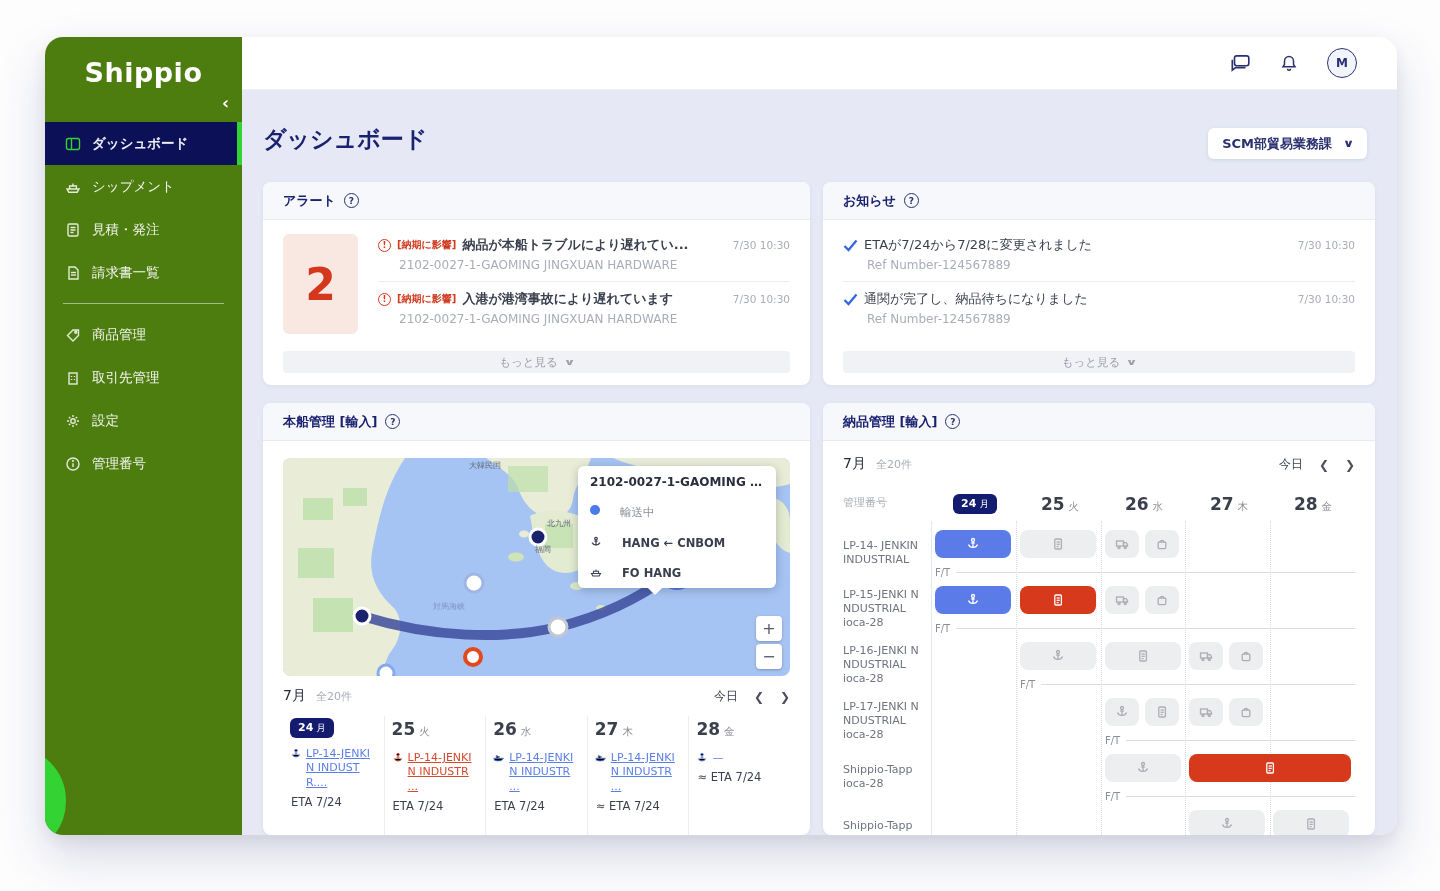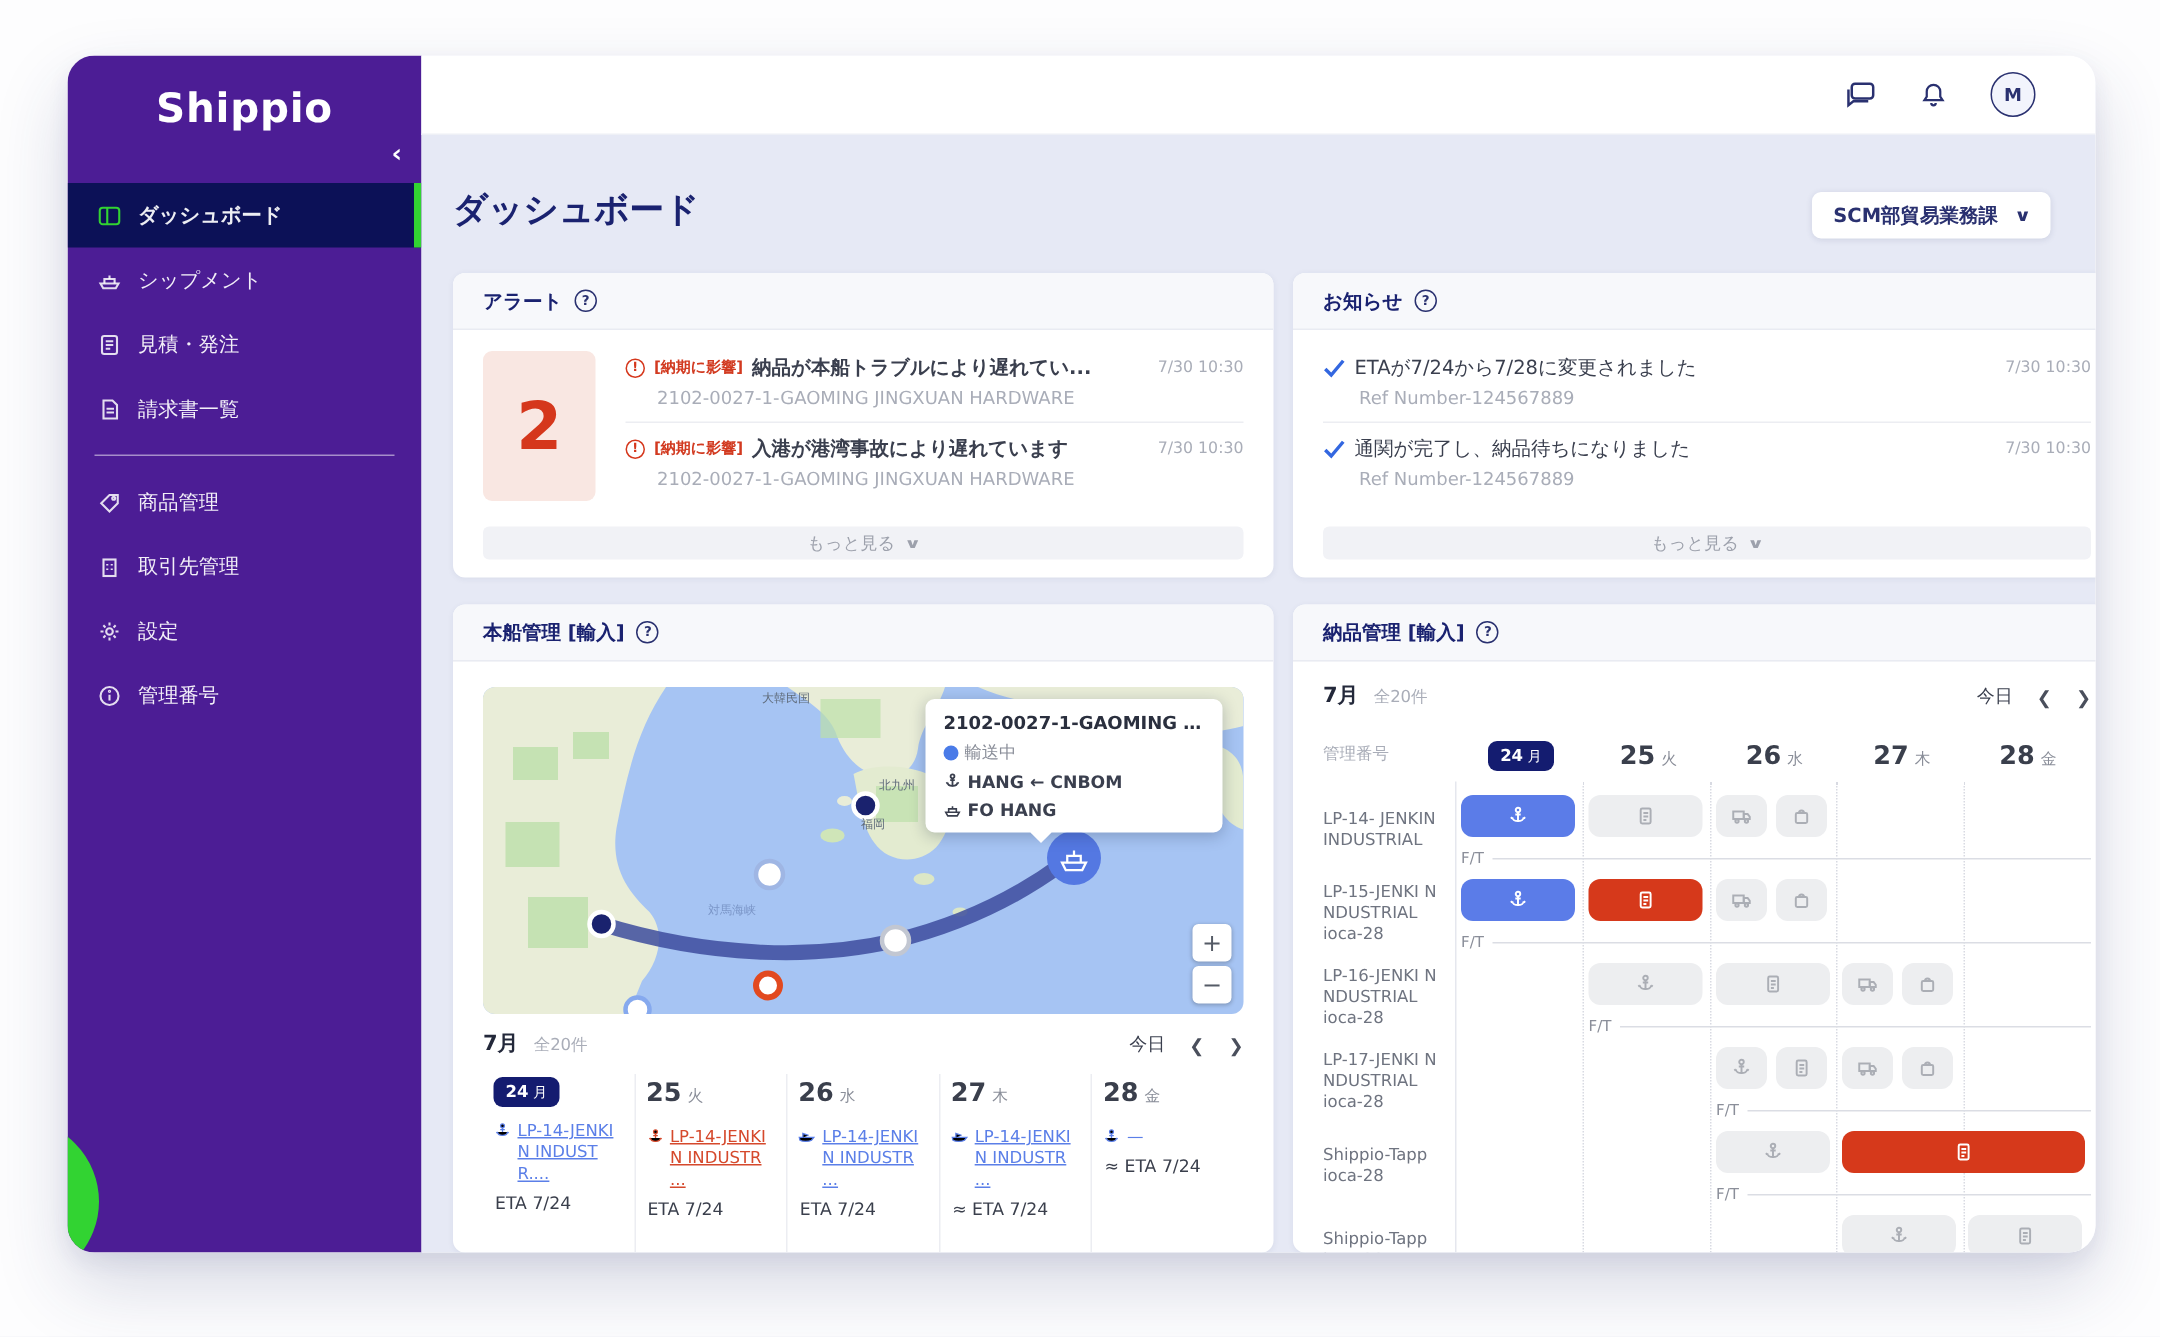--- a/index.html
+++ b/index.html
@@ -3,21 +3,21 @@
 <meta charset="utf-8">
 <style>
   * { margin:0; padding:0; box-sizing:border-box; }
   html,body { width:1440px; height:891px; background:#FDFDFE; font-family:"DejaVu Sans","Liberation Sans",sans-serif; overflow:hidden; }
 
   .window { position:absolute; left:45px; top:37px; width:1352px; height:798px; background:#fff;
             border-radius:18px; overflow:hidden; display:flex;
             box-shadow:0 22px 48px rgba(45,55,110,.18), 0 6px 14px rgba(45,55,110,.08); }
 
   
-  .sidebar { position:relative; width:236px; flex-shrink:0; background:#4c1d95; color:#fff; overflow:hidden; }
+  .sidebar { position:relative; width:197px; flex-shrink:0; background:#4d7c0f; color:#fff; overflow:hidden; }
   .logo { margin-top:20px; text-align:center; font-size:27px; font-weight:700; letter-spacing:.5px; color:#fff; }
   .collapse { position:absolute; top:58px; right:13px; font-size:17px; font-weight:700; color:#fff; cursor:pointer; line-height:1; }
   .nav { position:absolute; top:85px; left:0; right:0; }
   .nav-item { position:relative; height:43px; display:flex; align-items:center; gap:11px; padding-left:20px;
               font-size:13.5px; color:rgba(255,255,255,.93); cursor:pointer; }
   .nav-item svg { width:16px; height:16px; stroke:rgba(255,255,255,.85); fill:none; stroke-width:1.4; flex-shrink:0; }
   .nav-item.active { background:#0C1157; font-weight:700; }
   .nav-item.active svg { stroke:#32D332; }
   .nav-item.active::after { content:""; position:absolute; right:0; top:0; bottom:0; width:5px; background:#32D332; }
   .nav-divider { height:1px; background:rgba(255,255,255,.5); margin:9px 18px; }
@@ -70,31 +70,31 @@
   .card-vessel   { left:21px;  top:313px; width:547px; height:432px; }
   .card-delivery { left:581px; top:313px; width:552px; height:432px; }
 
   .map { position:absolute; left:20px; top:55px; width:507px; height:218px; border-radius:8px; overflow:hidden; background:#A6C4F3; }
   .map svg.geo { position:absolute; inset:0; }
   .map-label { position:absolute; font-size:8px; color:#5F6B7A; pointer-events:none; }
   .map-label.sea { color:#7B96C8; }
   .tooltip { position:absolute; left:295px; top:8px; width:198px; background:#fff; border-radius:6px; padding:9px 12px 8px;
              box-shadow:0 2px 10px rgba(20,30,60,.25); z-index:2; }
   .tt-title { font-size:12px; font-weight:700; color:#2A2F3E; white-space:nowrap; overflow:hidden; text-overflow:ellipsis; }
-  .tt-row { display:flex; align-items:center; gap:4px; margin-top:5px; font-size:11.5px; color:#3A3F4E; font-weight:600; }
+  .tt-row { display:flex; align-items:flex-start; gap:20px; margin-top:16px; font-size:11.5px; color:#3A3F4E; font-weight:600; }
   .tt-row .dot { width:10px; height:10px; border-radius:50%; background:#4A7BE8; flex-shrink:0; }
   .tt-row.muted { color:#8A8E99; font-weight:400; }
   .tt-row svg { width:12px; height:12px; stroke:#3A3F4E; fill:none; stroke-width:1.4; flex-shrink:0; }
   .tt-pointer { position:absolute; left:72px; bottom:-5px; width:10px; height:10px; background:#fff; transform:rotate(45deg); }
   .zoom-ctl { position:absolute; right:8px; top:158px; width:26px; z-index:2; }
   .zoom-btn { width:26px; height:25px; background:#fff; border-radius:4px; box-shadow:0 1px 3px rgba(0,0,0,.25);
               display:flex; align-items:center; justify-content:center; font-size:16px; color:#555B66; cursor:pointer; margin-bottom:3px; }
 
   .cal-head { position:absolute; left:20px; right:20px; display:flex; align-items:baseline; }
-  .cal-month { font-size:14px; font-weight:700; color:#23283A; }
+  .cal-month { font-size:14px; font-weight:400; color:#23283A; }
   .cal-total { font-size:11px; color:#A9ADB8; margin-left:10px; }
   .cal-right { margin-left:auto; display:flex; align-items:center; gap:16px; font-size:12px; color:#3A3F4E; }
   .cal-arrow { font-size:12px; color:#4A4F5C; cursor:pointer; }
 
   .v-grid { position:absolute; left:20px; right:20px; top:313px; bottom:0; display:flex; }
   .v-col { flex:1; padding:0 7px; }
   .v-col + .v-col { border-left:1px solid #ECEDF2; }
   .day-pill { display:inline-flex; align-items:baseline; gap:3px; background:#141C70; color:#fff; border-radius:6px; padding:3px 8px; }
   .day-pill .num { font-size:11px; font-weight:700; }
   .day-pill .dow { font-size:9.5px; }

